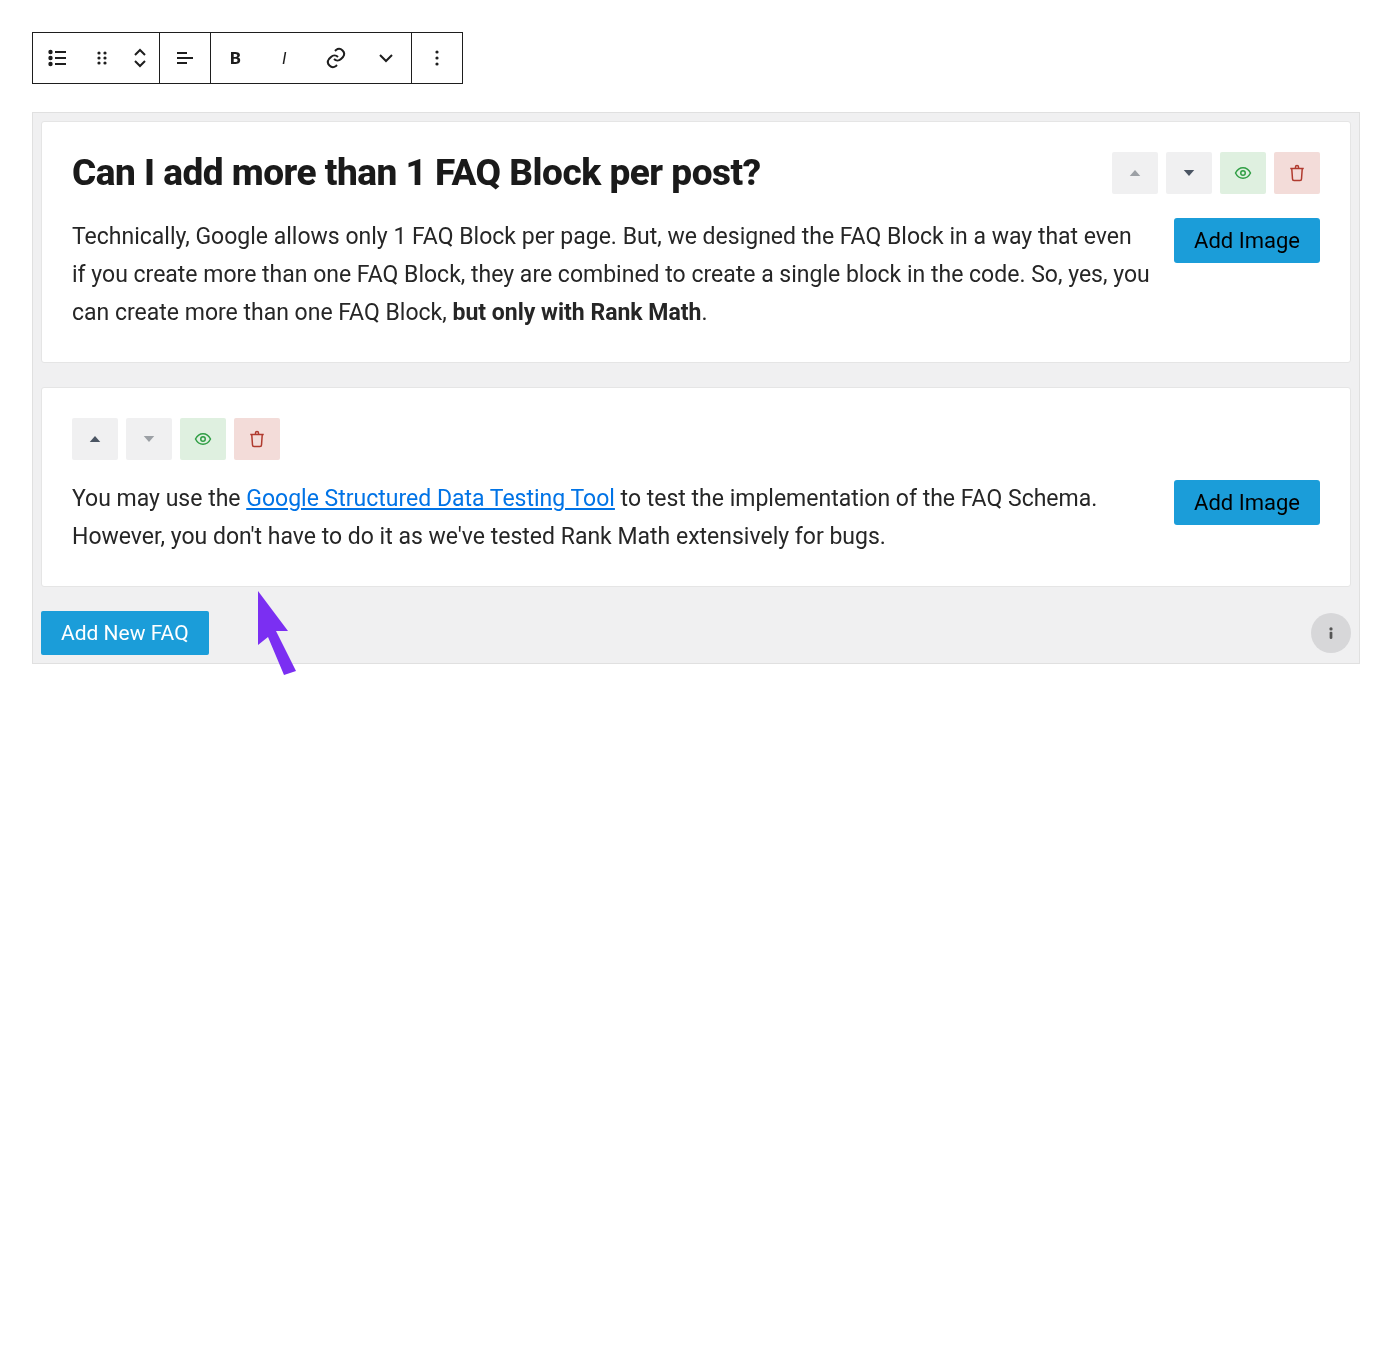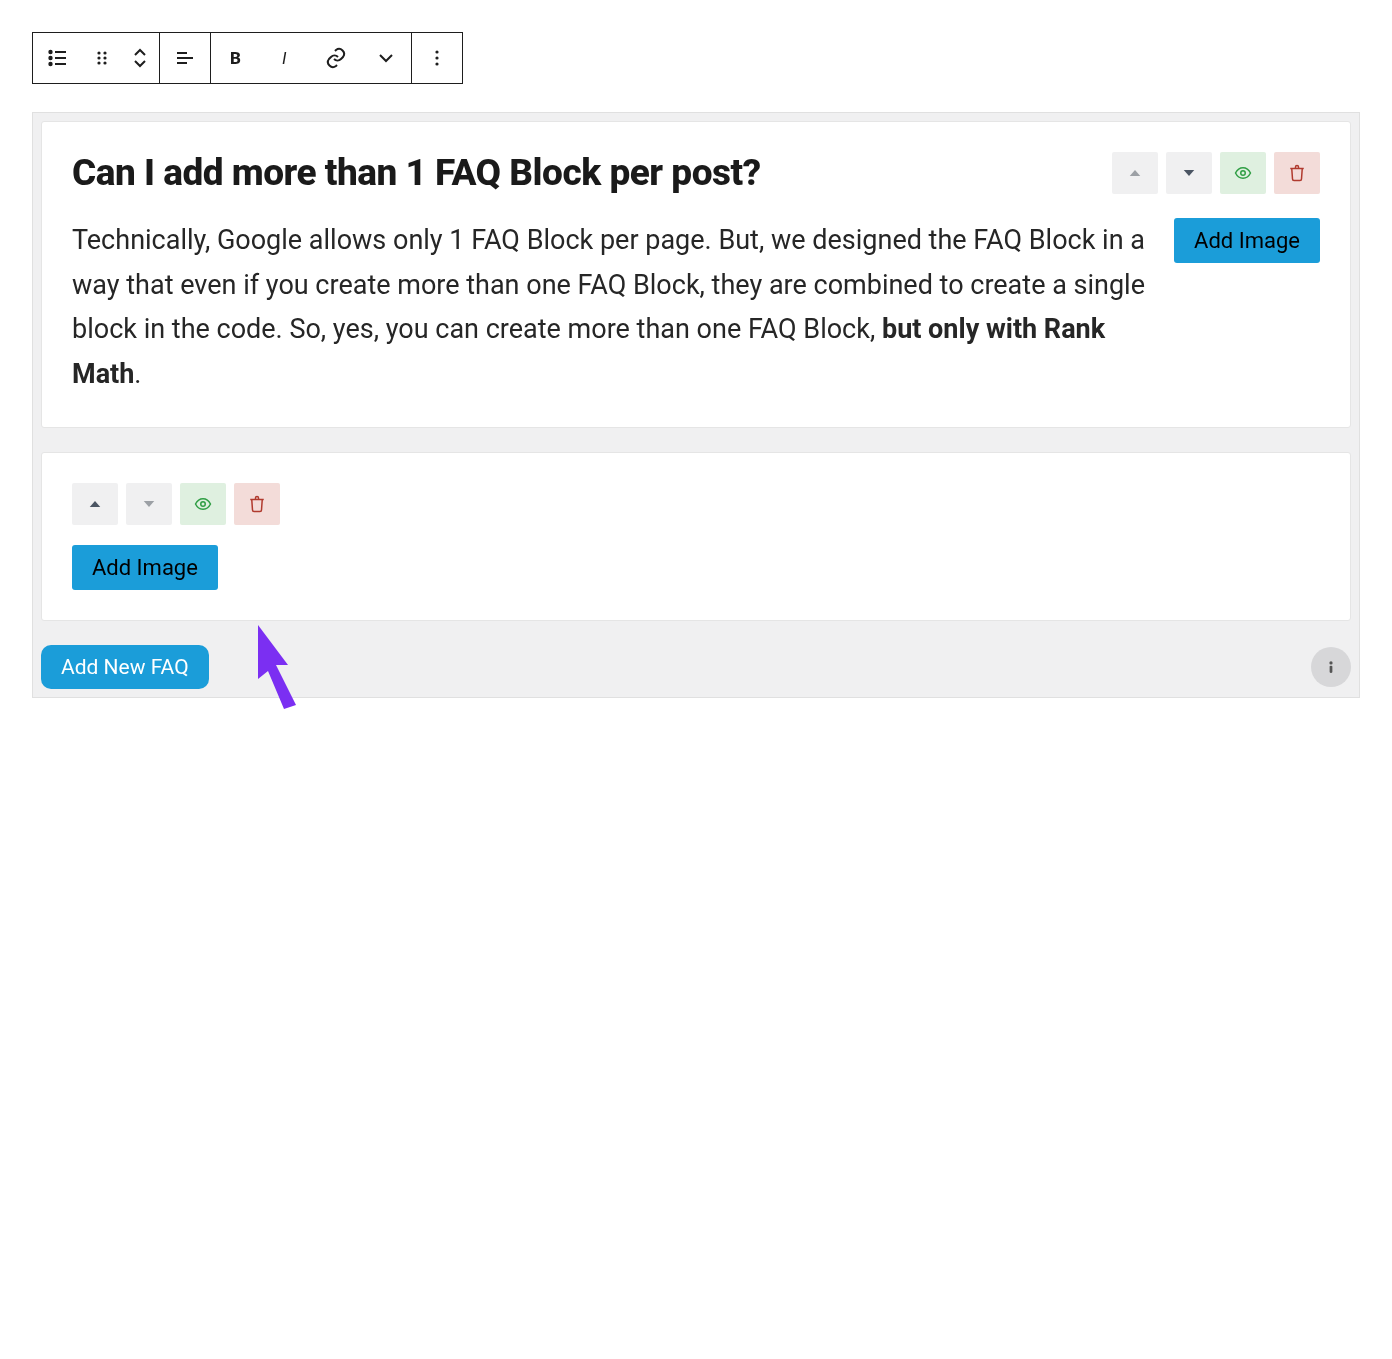--- a/index.html
+++ b/index.html
@@ -87,21 +87,21 @@
   .action-green { background: #dff0e0; color: #2f9e44; }
   .action-red   { background: #f3dcd9; color: #b03a2e; }
   .action-btn svg { width: 18px; height: 18px; }
 
   .faq-body {
     display: flex;
     gap: 24px;
     align-items: flex-start;
   }
   .faq-text {
-    font-size: 27px;
+    font-size: 23px;
     line-height: 1.65;
     color: #262626;
     flex: 1;
   }
   .faq-text strong { font-weight: 700; }
   .faq-text a { color: #0073e6; text-decoration: underline; }
 
   .add-image-btn {
     background: #1b9dd9;
     color: #000000;
@@ -116,21 +116,21 @@
   .faq-footer {
     display: flex;
     justify-content: space-between;
     align-items: center;
   }
   .add-new-btn {
     background: #1b9dd9;
     color: #fff;
     font-size: 21px;
     padding: 10px 20px;
-    border-radius: 10px;
+    border-radius: 2px;
     cursor: pointer;
   }
   .info-btn {
     width: 40px;
     height: 40px;
     border-radius: 50%;
     background: #d7d7d9;
     color: #555;
     display: flex;
     align-items: center;
@@ -283,20 +283,23 @@
         <div class="action-btn action-red">
           <svg viewBox="0 0 24 24" fill="none" stroke="currentColor" stroke-width="2">
               <polyline points="3 6 5 6 21 6"></polyline>
               <path d="M19 6l-1 14a2 2 0 0 1-2 2H8a2 2 0 0 1-2-2L5 6"></path>
               <path d="M10 6V4a2 2 0 0 1 2-2 2 2 0 0 1 2 2v2"></path>
             </svg>
         </div>
       </div>
     </div>
     <div class="faq-body">
+      <div class="faq-text">
+        <span>You may use the </span><a href="#">Google Structured Data Testing Tool</a><span> to test the implementation of the FAQ Schema. However, you don't have to do it as we've tested Rank Math extensively for bugs.</span>
+      </div>
       <div class="add-image-btn">Add Image</div>
     </div>
   </div>
 
   <div class="faq-footer">
     <div class="add-new-btn">Add New FAQ</div>
     <div class="info-btn">
       <svg viewBox="0 0 24 24" fill="currentColor">
           <circle cx="12" cy="7.5" r="1.8"></circle>
           <rect x="10.5" y="10.5" width="3" height="8" rx="1.2"></rect>

